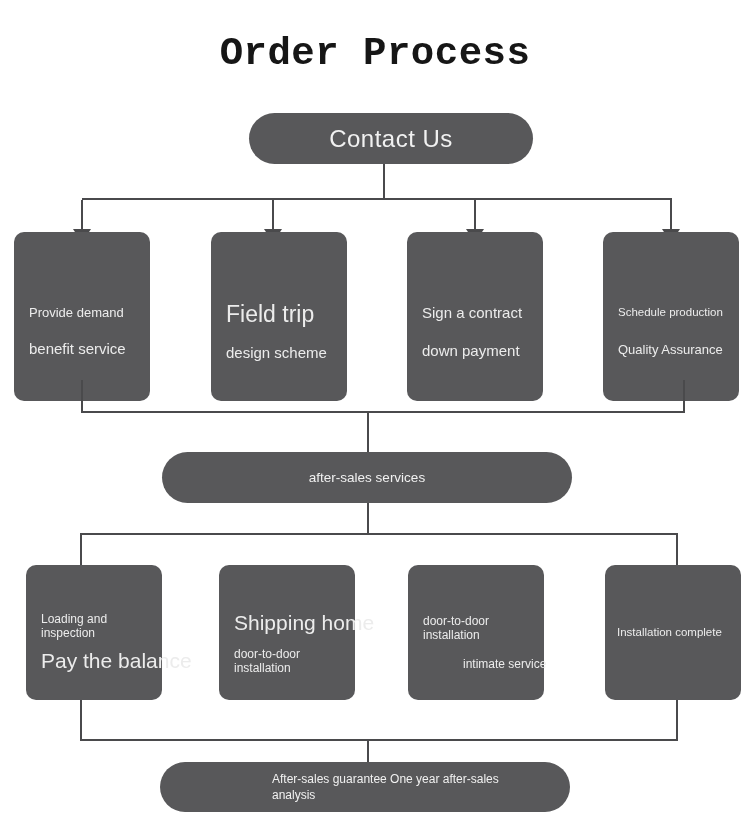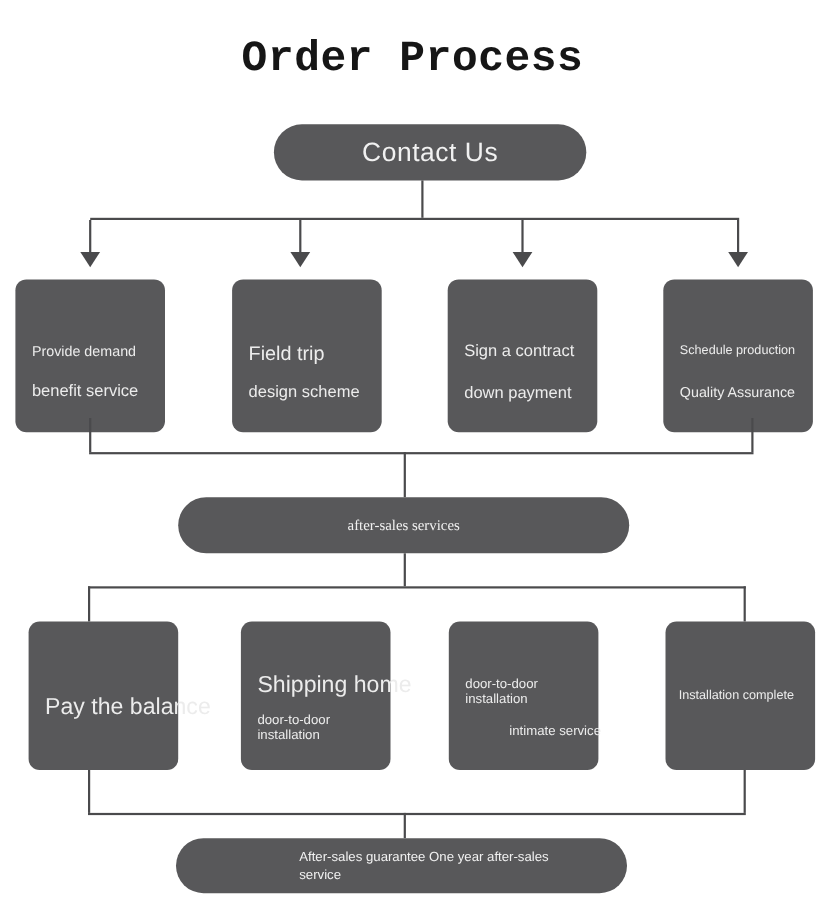--- a/index.html
+++ b/index.html
@@ -25,21 +25,21 @@
     position: absolute;
     background: var(--node-fill, #58585a);
     border-radius: 26px;
     color: #f1f1f1;
     display: flex;
     align-items: center;
     justify-content: center;
     box-sizing: border-box;
   }
   .pill.contact { left: 249px; top: 113px; width: 284px; height: 51px; font-size: 24px; letter-spacing: 0.5px; }
-  .pill.mid     { left: 162px; top: 452px; width: 410px; height: 51px; font-size: 13.5px; font-family: Liberation Serif, serif; }
+  .pill.mid     { left: 162px; top: 452px; width: 410px; height: 51px; font-size: 13.5px; }
   .pill.bottom  { left: 160px; top: 762px; width: 410px; height: 50px; justify-content: flex-start; }
   .pill.bottom .pill-text {
     margin-left: 112px;
     width: 262px;
     font-size: 12px;
     line-height: 1.35;
     text-align: left;
   }
   .node {
     position: absolute;
@@ -47,31 +47,31 @@
     background: var(--node-fill, #58585a);
     border-radius: 10px;
     color: var(--node-text, #ececec);
     display: flex;
     flex-direction: column;
     justify-content: center;
     align-items: flex-start;
     box-sizing: border-box;
     padding: 30px 13px 0 15px;
   }
-  .row1 { top: 254px; height: 139px; }
+  .row1 { top: 232px; height: 169px; }
   .row2 { top: 565px; height: 135px; padding-top: 20px; }
   .node span { display: block; line-height: 1.2; white-space: nowrap; }
   .node span.wrap { white-space: normal; max-width: 92px; }
   .fs11 { font-size: 11.5px; }
   .fs12 { font-size: 12px; }
   .fs13 { font-size: 13px; }
   .fs15 { font-size: 15px; }
   .fs16 { font-size: 12px; margin-left: 40px; }
   .fs17 { font-size: 21px; }
-  .fs20 { font-size: 18px; }
+  .fs20 { font-size: 23px; }
   .vl, .hl { position: absolute; background: var(--connector, #4a4a4c); }
   .vl { width: 2px; }
   .hl { height: 2px; }
   .arrow {
     position: absolute;
     width: 0; height: 0;
     border-left: 9px solid transparent;
     border-right: 9px solid transparent;
     border-top: 14px solid var(--connector, #4a4a4c);
   }
@@ -123,36 +123,37 @@
   <div class="pill mid">
     <span>after-sales services</span>
   </div>
 
   <div class="vl" style="left:367px;top:503px;height:30px"></div>
   <div class="hl" style="left:80px;top:533px;width:598px"></div>
   <div class="vl" style="left:80px;top:533px;height:32px"></div>
   <div class="vl" style="left:676px;top:533px;height:32px"></div>
 
   <div class="node row2" style="left:26px">
+    <span class="fs12 wrap" style="margin-bottom:8px">Loading and inspection</span>
     <span class="fs17">Pay the balance</span>
   </div>
   <div class="node row2" style="left:219px">
     <span class="fs17" style="margin-bottom:12px">Shipping home</span>
     <span class="fs12 wrap">door-to-door installation</span>
   </div>
   <div class="node row2" style="left:408px">
     <span class="fs12 wrap" style="margin-bottom:14px">door-to-door installation</span>
     <span class="fs16">intimate service</span>
   </div>
   <div class="node row2" style="left:605px;padding:0 12px;justify-content:center">
     <span class="fs11">Installation complete</span>
   </div>
 
   <div class="vl" style="left:80px;top:700px;height:39px"></div>
   <div class="vl" style="left:676px;top:700px;height:39px"></div>
   <div class="hl" style="left:80px;top:739px;width:598px"></div>
   <div class="vl" style="left:367px;top:739px;height:23px"></div>
 
   <div class="pill bottom">
-    <span class="pill-text">After-sales guarantee One year after-sales service</span>
+    <span class="pill-text">After-sales guarantee One year after-sales analysis</span>
   </div>
 
 </div>
 
 </body></html>

